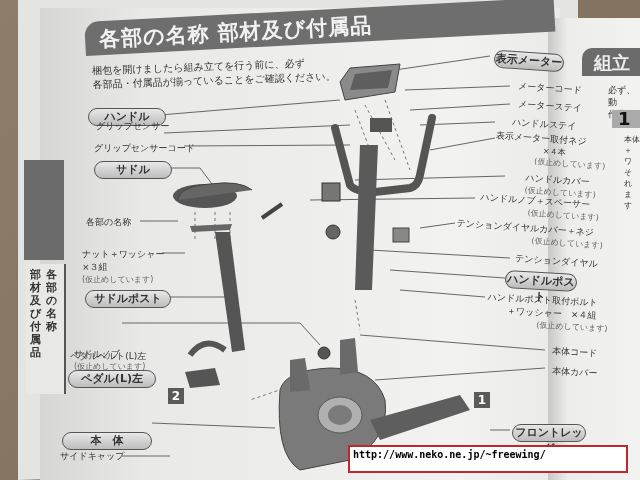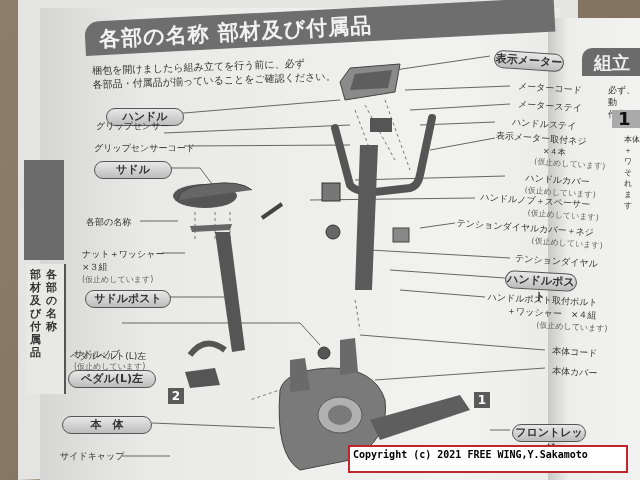--- a/index.html
+++ b/index.html
@@ -162,39 +162,39 @@
   <path d="M190,355 Q205,335 225,350" stroke="#555" stroke-width="6" fill="none"></path>
   <polygon points="185,372 215,368 220,385 190,388" fill="#555"></polygon>
 
   <circle cx="333" cy="232" r="7" fill="#666" stroke="#333"></circle>
   <circle cx="324" cy="353" r="6" fill="#555" stroke="#333"></circle>
   <rect x="322" y="183" width="18" height="18" fill="#777" stroke="#333"></rect>
   <rect x="393" y="228" width="16" height="14" fill="#888" stroke="#444"></rect>
   <line x1="262" y1="218" x2="282" y2="204" stroke="#444" stroke-width="4"></line>
 </svg>
 
-<div class="pill" style="left:106px; top:108px; width:76px;">ハンドル</div>
+<div class="pill" style="left:88px; top:108px; width:76px;">ハンドル</div>
 <div class="label" style="left:96px; top:120px;">グリップセンサー</div>
 <div class="label" style="left:94px; top:142px;font-family:Liberation Serif, serif;">グリップセンサーコード</div>
 <div class="pill" style="left:94px; top:161px; width:76px;">サドル</div>
 <div class="label" style="left:86px; top:216px;">各部の名称</div>
 <div class="label" style="left:82px; top:248px;">
   <span>ナット＋ワッシャー</span>
   <span class="sub" style="font-size:9px;color:#333;">×３組</span>
   <span class="sub">(仮止めしています)</span>
 </div>
 <div class="pill" style="left:85px; top:290px; width:84px;">サドルポスト</div>
 <div class="label" style="left:74px; top:320px;margin-top:28px;">
   <span>サドルノブ</span>
   <span class="sub">(仮止めしています)</span>
 </div>
 <div class="label" style="left:70px; top:350px;text-align:right;">ペダルベルト(L)左</div>
 <div class="pill" style="left:68px; top:370px; width:86px;">ペダル(L)左</div>
 <div class="num-badge" style="left:168px; top:388px;">2</div>
-<div class="pill" style="left:62px; top:416px; width:88px;">本　体</div>
+<div class="pill" style="left:62px; top:432px; width:88px;">本　体</div>
 <div class="label" style="left:60px; top:450px;text-align:center;">サイドキャップ</div>
 
 <div class="pill" style="left:494px; top:52px; width:68px; transform:rotate(4deg);">表示メーター</div>
 <div class="label" style="left:518px; top:82px; transform:rotate(4deg);">メーターコード</div>
 <div class="label" style="left:518px; top:100px; transform:rotate(4deg);">メーターステイ</div>
 <div class="label" style="left:512px; top:118px; transform:rotate(4deg);">ハンドルステイ</div>
 <div class="label" style="left:495px; top:133px; transform:rotate(4deg);">
   <span>表示メーター取付ネジ</span>
   <span class="sub" style="padding-left:48px;color:#333;">×４本</span>
   <span class="sub" style="padding-left:40px;">(仮止めしています)</span>
@@ -234,14 +234,14 @@
     <span>1</span>
   </div>
 <div class="right-body">
   <div>本体</div>
   <div>＋ワ</div>
   <div>それ</div>
   <div>ます</div>
 </div>
 
 <div class="watermark">
-  <div>Copyright (c) 2021 FREE WING,Y.Sakamoto</div>
+  <div>http://www.neko.ne.jp/~freewing/</div>
 </div>
 
 </body></html>

